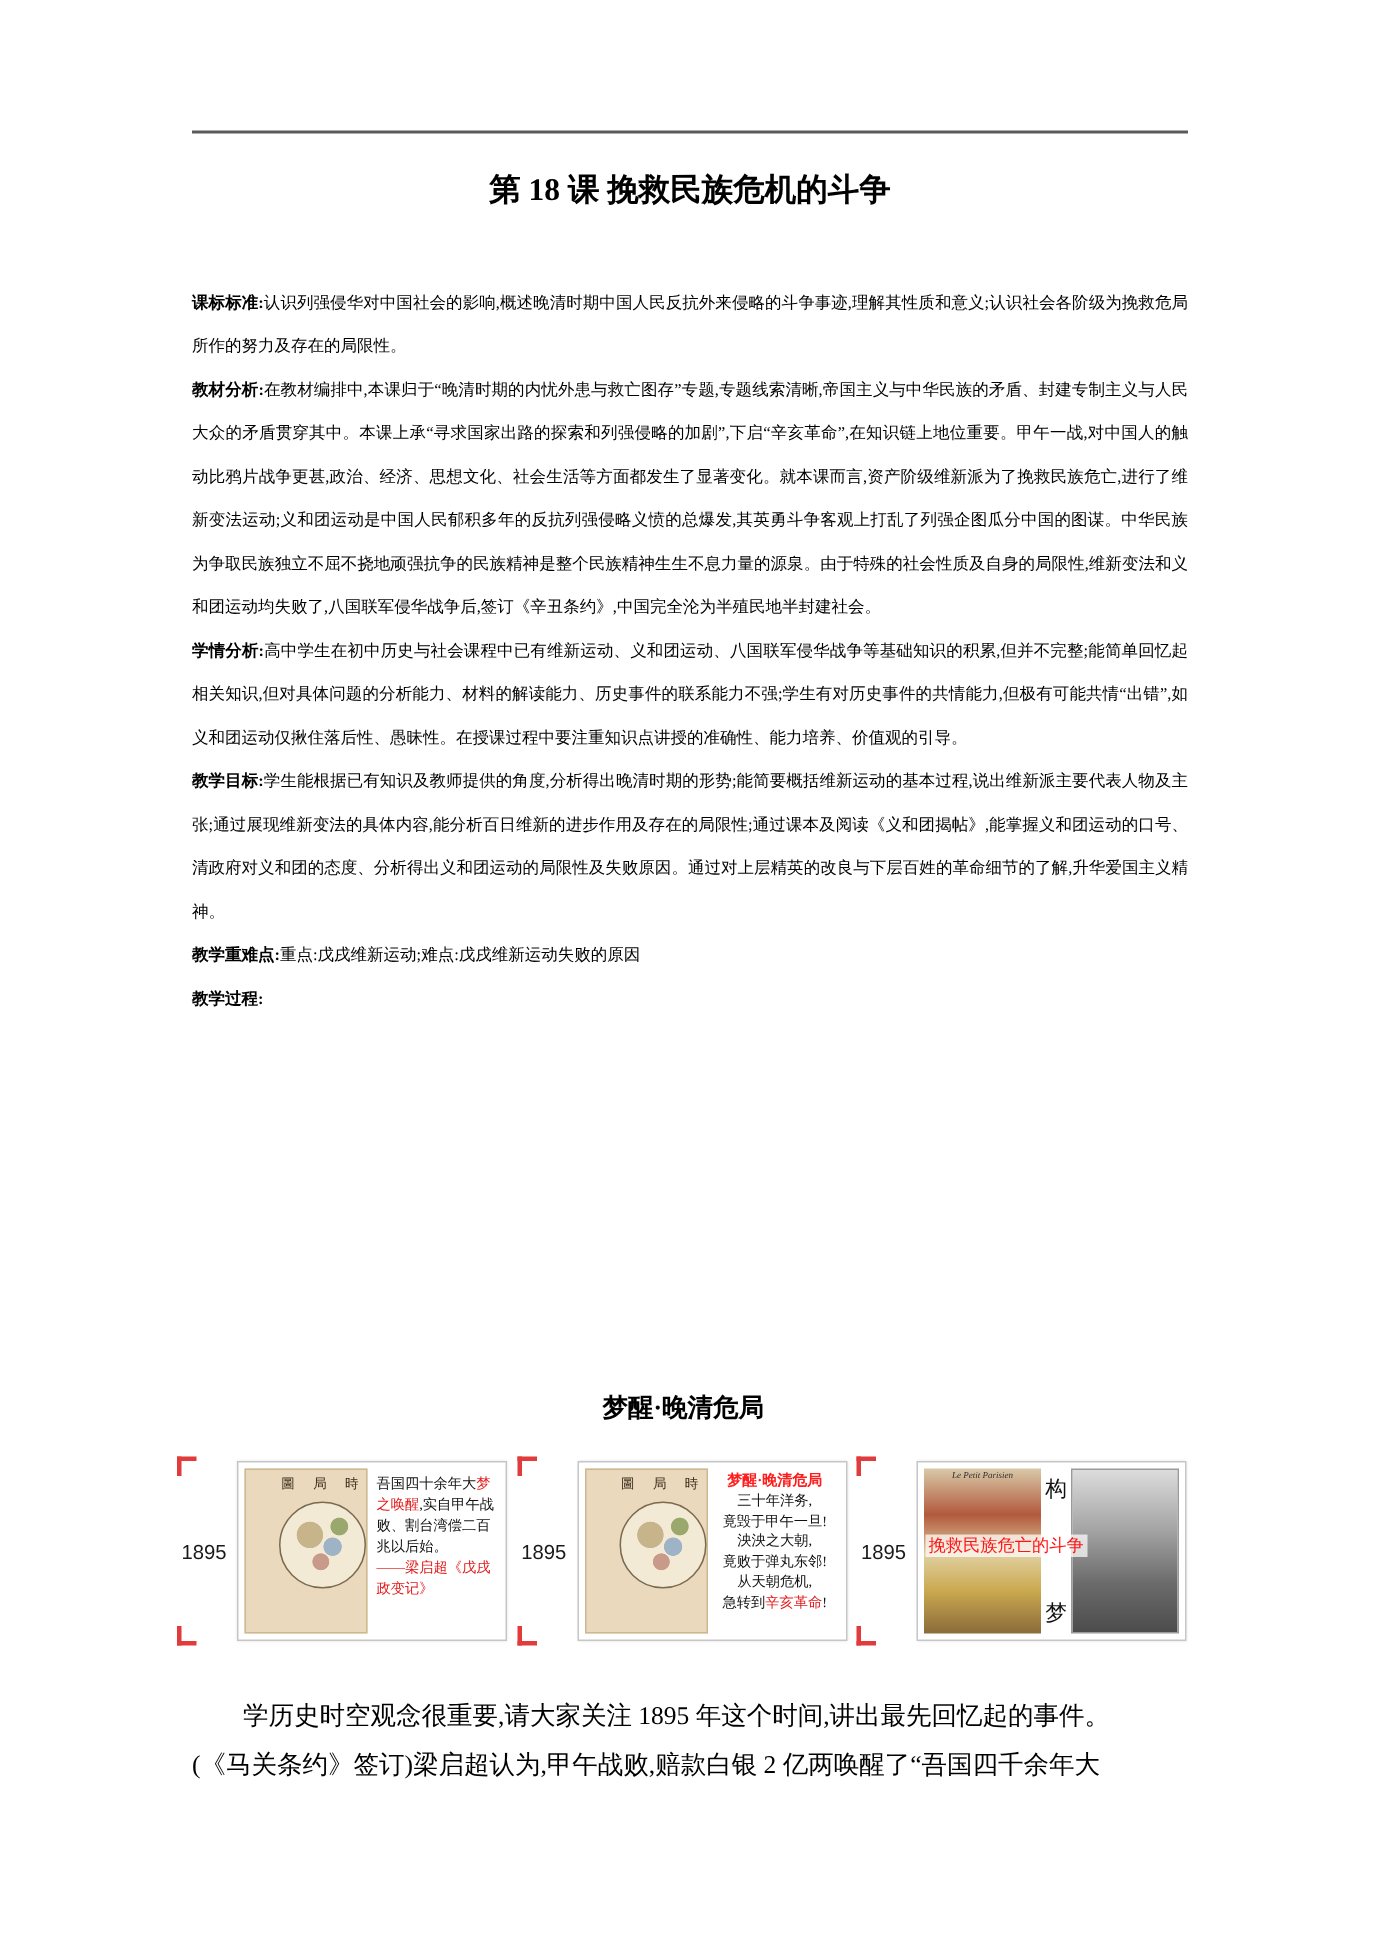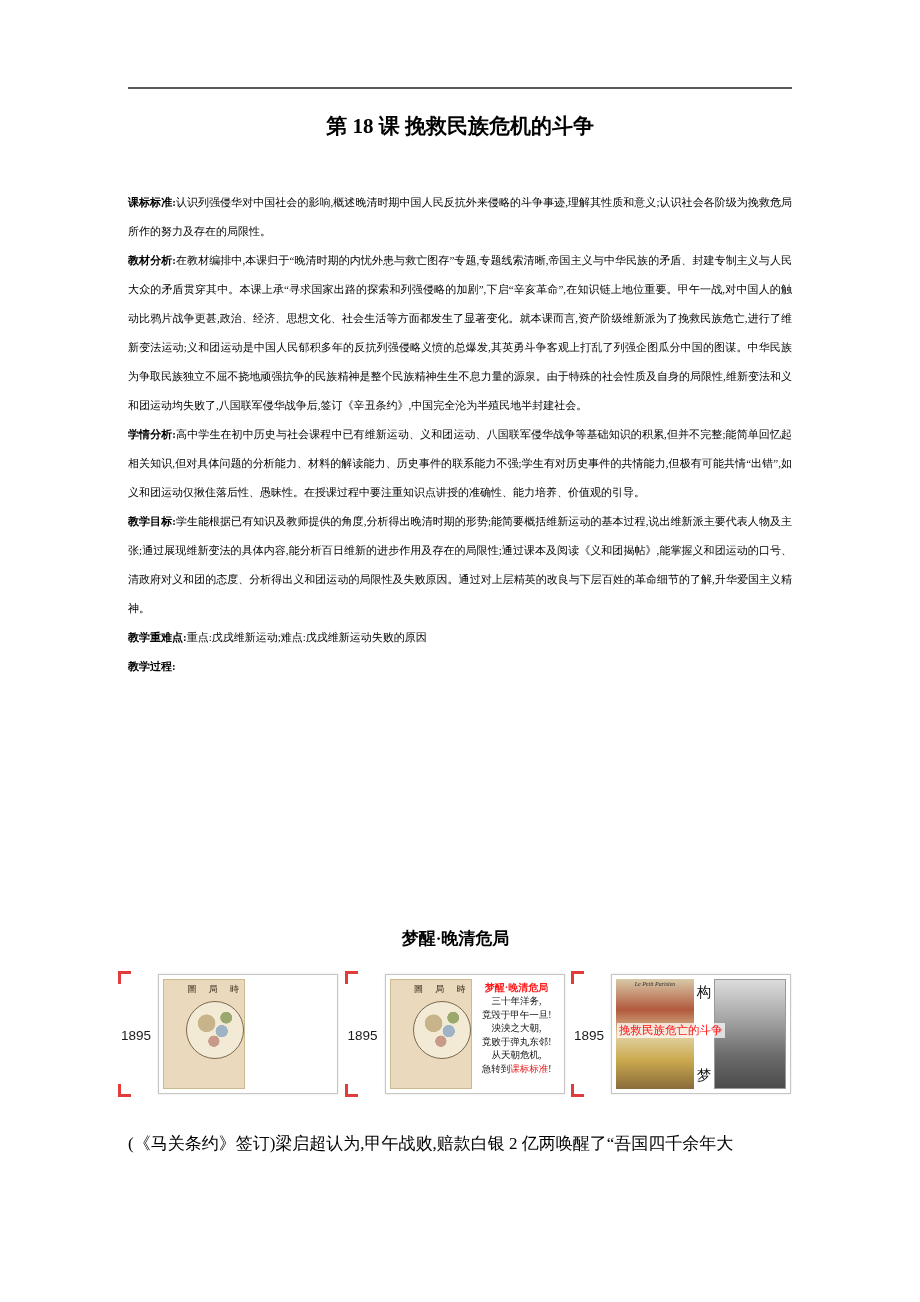--- a/index.html
+++ b/index.html
@@ -131,40 +131,44 @@
 
       <div class="fig-block">
         <div class="crop-top"></div>
         <div class="crop-bottom"></div>
         <div class="year-label">1895</div>
         <div class="thumb">
           <div class="sj-card">
             <div class="sj-title">圖 局 時</div>
             <div class="sj-circle"></div>
           </div>
+          <div class="quote-col">
+            <span>吾国四十余年大</span><span class="red-text">梦之唤醒</span><span>,实自甲午战败、割台湾偿二百兆以后始。</span><br>
+            <span class="red-text">——梁启超《戊戌政变记》</span>
+          </div>
         </div>
       </div>
 
       <div class="fig-block">
         <div class="crop-top"></div>
         <div class="crop-bottom"></div>
         <div class="year-label">1895</div>
         <div class="thumb">
           <div class="sj-card">
             <div class="sj-title">圖 局 時</div>
             <div class="sj-circle"></div>
           </div>
           <div class="q2-col">
             <div class="q2-title">梦醒·晚清危局</div>
             <div class="q2-line">三十年洋务,</div>
             <div class="q2-line">竟毁于甲午一旦!</div>
             <div class="q2-line">泱泱之大朝,</div>
             <div class="q2-line">竟败于弹丸东邻!</div>
             <div class="q2-line">从天朝危机,</div>
-            <div class="q2-line"><span>急转到</span><span class="red-text">课标标准</span><span>!</span></div>
+            <div class="q2-line"><span>急转到</span><span class="red-text">辛亥革命</span><span>!</span></div>
           </div>
         </div>
       </div>
 
       <div class="fig-block">
         <div class="crop-top"></div>
         <div class="crop-bottom"></div>
         <div class="year-label">1895</div>
         <div class="thumb fig3-thumb">
           <div class="paint">
@@ -175,18 +179,19 @@
             <span>构</span>
             <span>梦</span>
           </div>
           <div class="photo"></div>
         </div>
       </div>
 
     </div>
 
     <div class="footer-text">
+      <p class="indent-2em">学历史时空观念很重要,请大家关注 1895 年这个时间,讲出最先回忆起的事件。</p>
       <p>(《马关条约》签订)梁启超认为,甲午战败,赔款白银 2 亿两唤醒了“吾国四千余年大</p>
     </div>
 
   </div>
 
 </div>
 
 </body></html>

